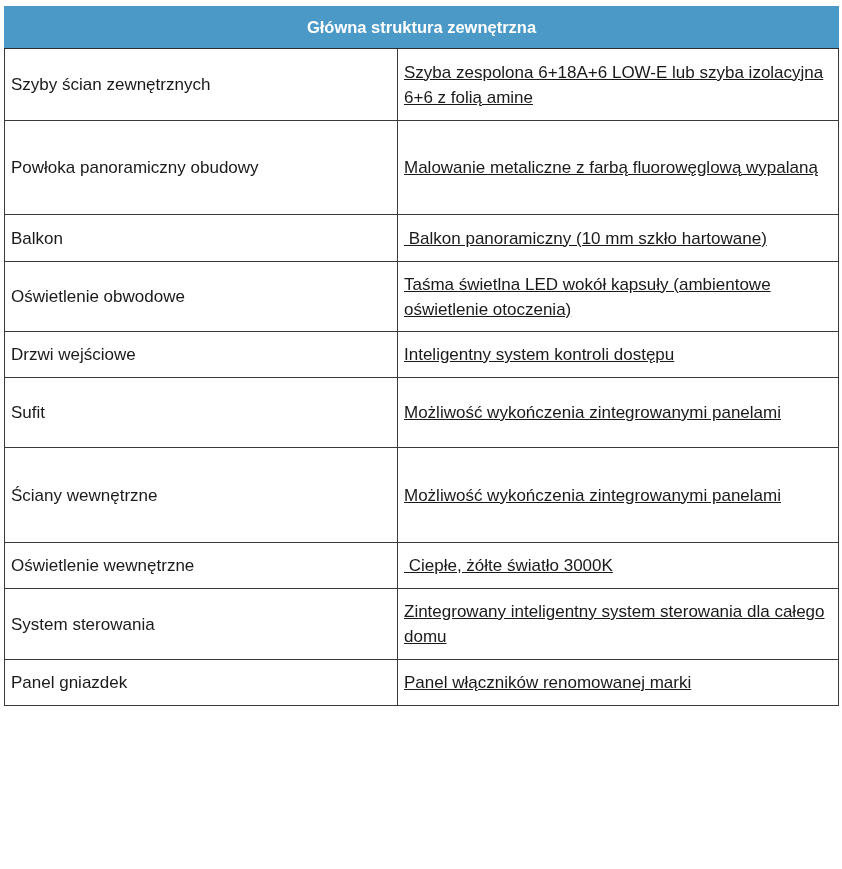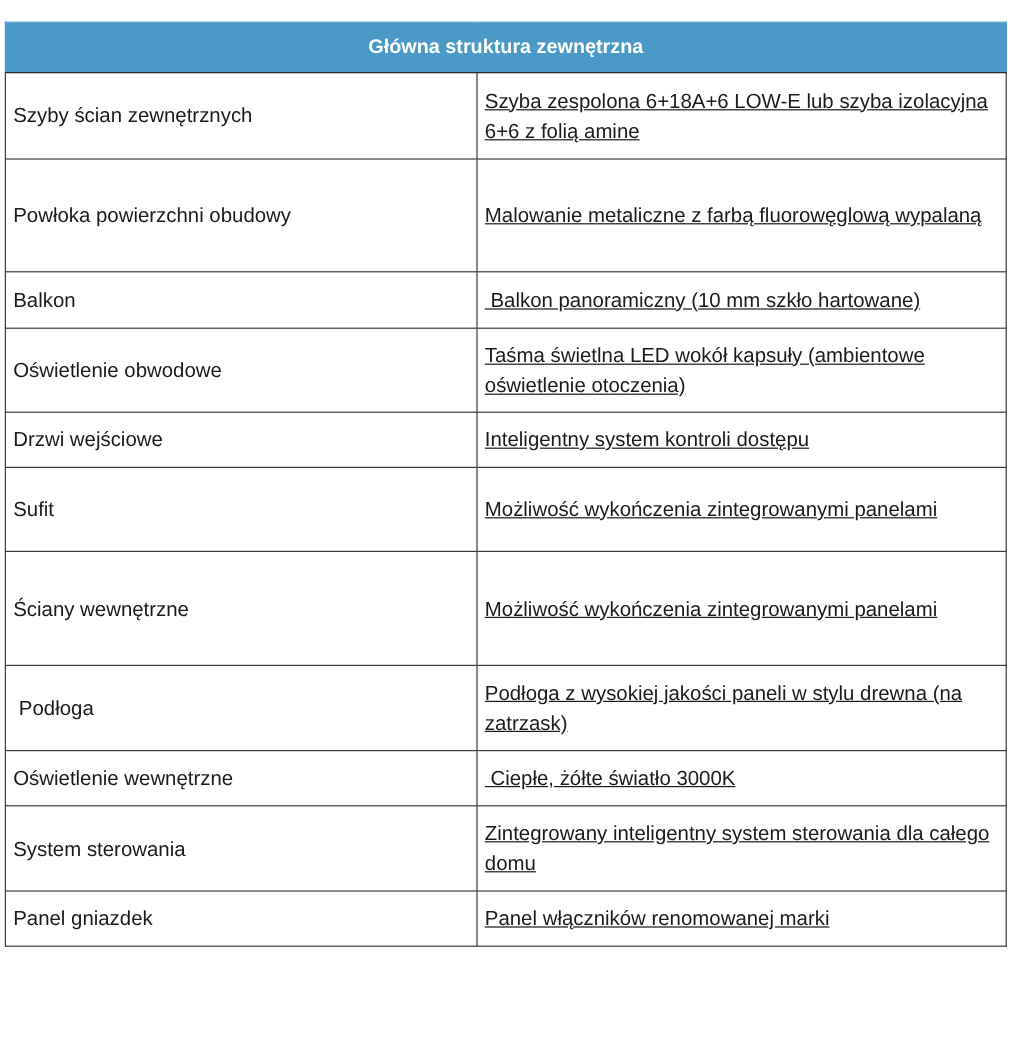--- a/index.html
+++ b/index.html
@@ -1,18 +1,18 @@
 <!DOCTYPE html>
 <html><head>
 <meta charset="utf-8">
 <style>
   html, body { margin: 0; padding: 0; background: #ffffff; }
   body { width: 842px; height: 869px; position: relative; overflow: hidden;
          font-family: "Liberation Sans", "DejaVu Sans", sans-serif; color: #1a1a1a; }
-  table.spec { position: absolute; left: 4px; top: 18px; width: 834px;
+  table.spec { position: absolute; left: 4px; top: 6px; width: 834px;
                border-collapse: collapse; table-layout: fixed; }
   table.spec col.c1 { width: 393px; }
   table.spec col.c2 { width: 441px; }
   .section-row td { background: #4b99c7; color: #ffffff; font-weight: bold;
                     text-align: center; font-size: 16.5px; border: 1px solid #4b99c7;
                     border-bottom: 1px solid #2d2d2d; padding: 0; }
   .item-row td { border: 1px solid #3a3a3a; font-size: 17px; line-height: 25px;
                  padding: 0 6px; vertical-align: middle; }
   .item-row td.label { padding-left: 6px; }
   .item-row td.value { padding-left: 6px; padding-right: 4px; text-decoration: underline; }
@@ -27,21 +27,21 @@
     </colgroup>
   <tbody>
     <tr class="section-row" style="height:42px">
       <td colspan="2">Główna struktura zewnętrzna</td>
     </tr>
     <tr class="item-row" style="height:72px">
       <td class="label">Szyby ścian zewnętrznych</td>
       <td class="value">Szyba zespolona 6+18A+6 LOW-E lub szyba izolacyjna 6+6 z folią amine</td>
     </tr>
     <tr class="item-row" style="height:94px">
-      <td class="label">Powłoka powierzchni obudowy</td>
+      <td class="label">Powłoka panoramiczny obudowy</td>
       <td class="value">Malowanie metaliczne z farbą fluorowęglową wypalaną</td>
     </tr>
     <tr class="item-row" style="height:47px">
       <td class="label">Balkon</td>
       <td class="value" style="white-space:pre"> Balkon panoramiczny (10 mm szkło hartowane)</td>
     </tr>
     <tr class="item-row" style="height:70px">
       <td class="label">Oświetlenie obwodowe</td>
       <td class="value">Taśma świetlna LED wokół kapsuły (ambientowe oświetlenie otoczenia)</td>
     </tr>
@@ -51,24 +51,20 @@
     </tr>
 
     <tr class="item-row" style="height:70px">
       <td class="label">Sufit</td>
       <td class="value">Możliwość wykończenia zintegrowanymi panelami</td>
     </tr>
     <tr class="item-row" style="height:95px">
       <td class="label">Ściany wewnętrzne</td>
       <td class="value">Możliwość wykończenia zintegrowanymi panelami</td>
     </tr>
-    <tr class="item-row" style="height:71px">
-      <td class="label" style="white-space:pre"> Podłoga</td>
-      <td class="value"> Podłoga z wysokiej jakości paneli w stylu drewna (na zatrzask)</td>
-    </tr>
     <tr class="item-row" style="height:46px">
       <td class="label">Oświetlenie wewnętrzne</td>
       <td class="value" style="white-space:pre"> Ciepłe, żółte światło 3000K</td>
     </tr>
     <tr class="item-row" style="height:71px">
       <td class="label">System sterowania</td>
       <td class="value">Zintegrowany inteligentny system sterowania dla całego domu</td>
     </tr>
     <tr class="item-row" style="height:46px">
       <td class="label">Panel gniazdek</td>

